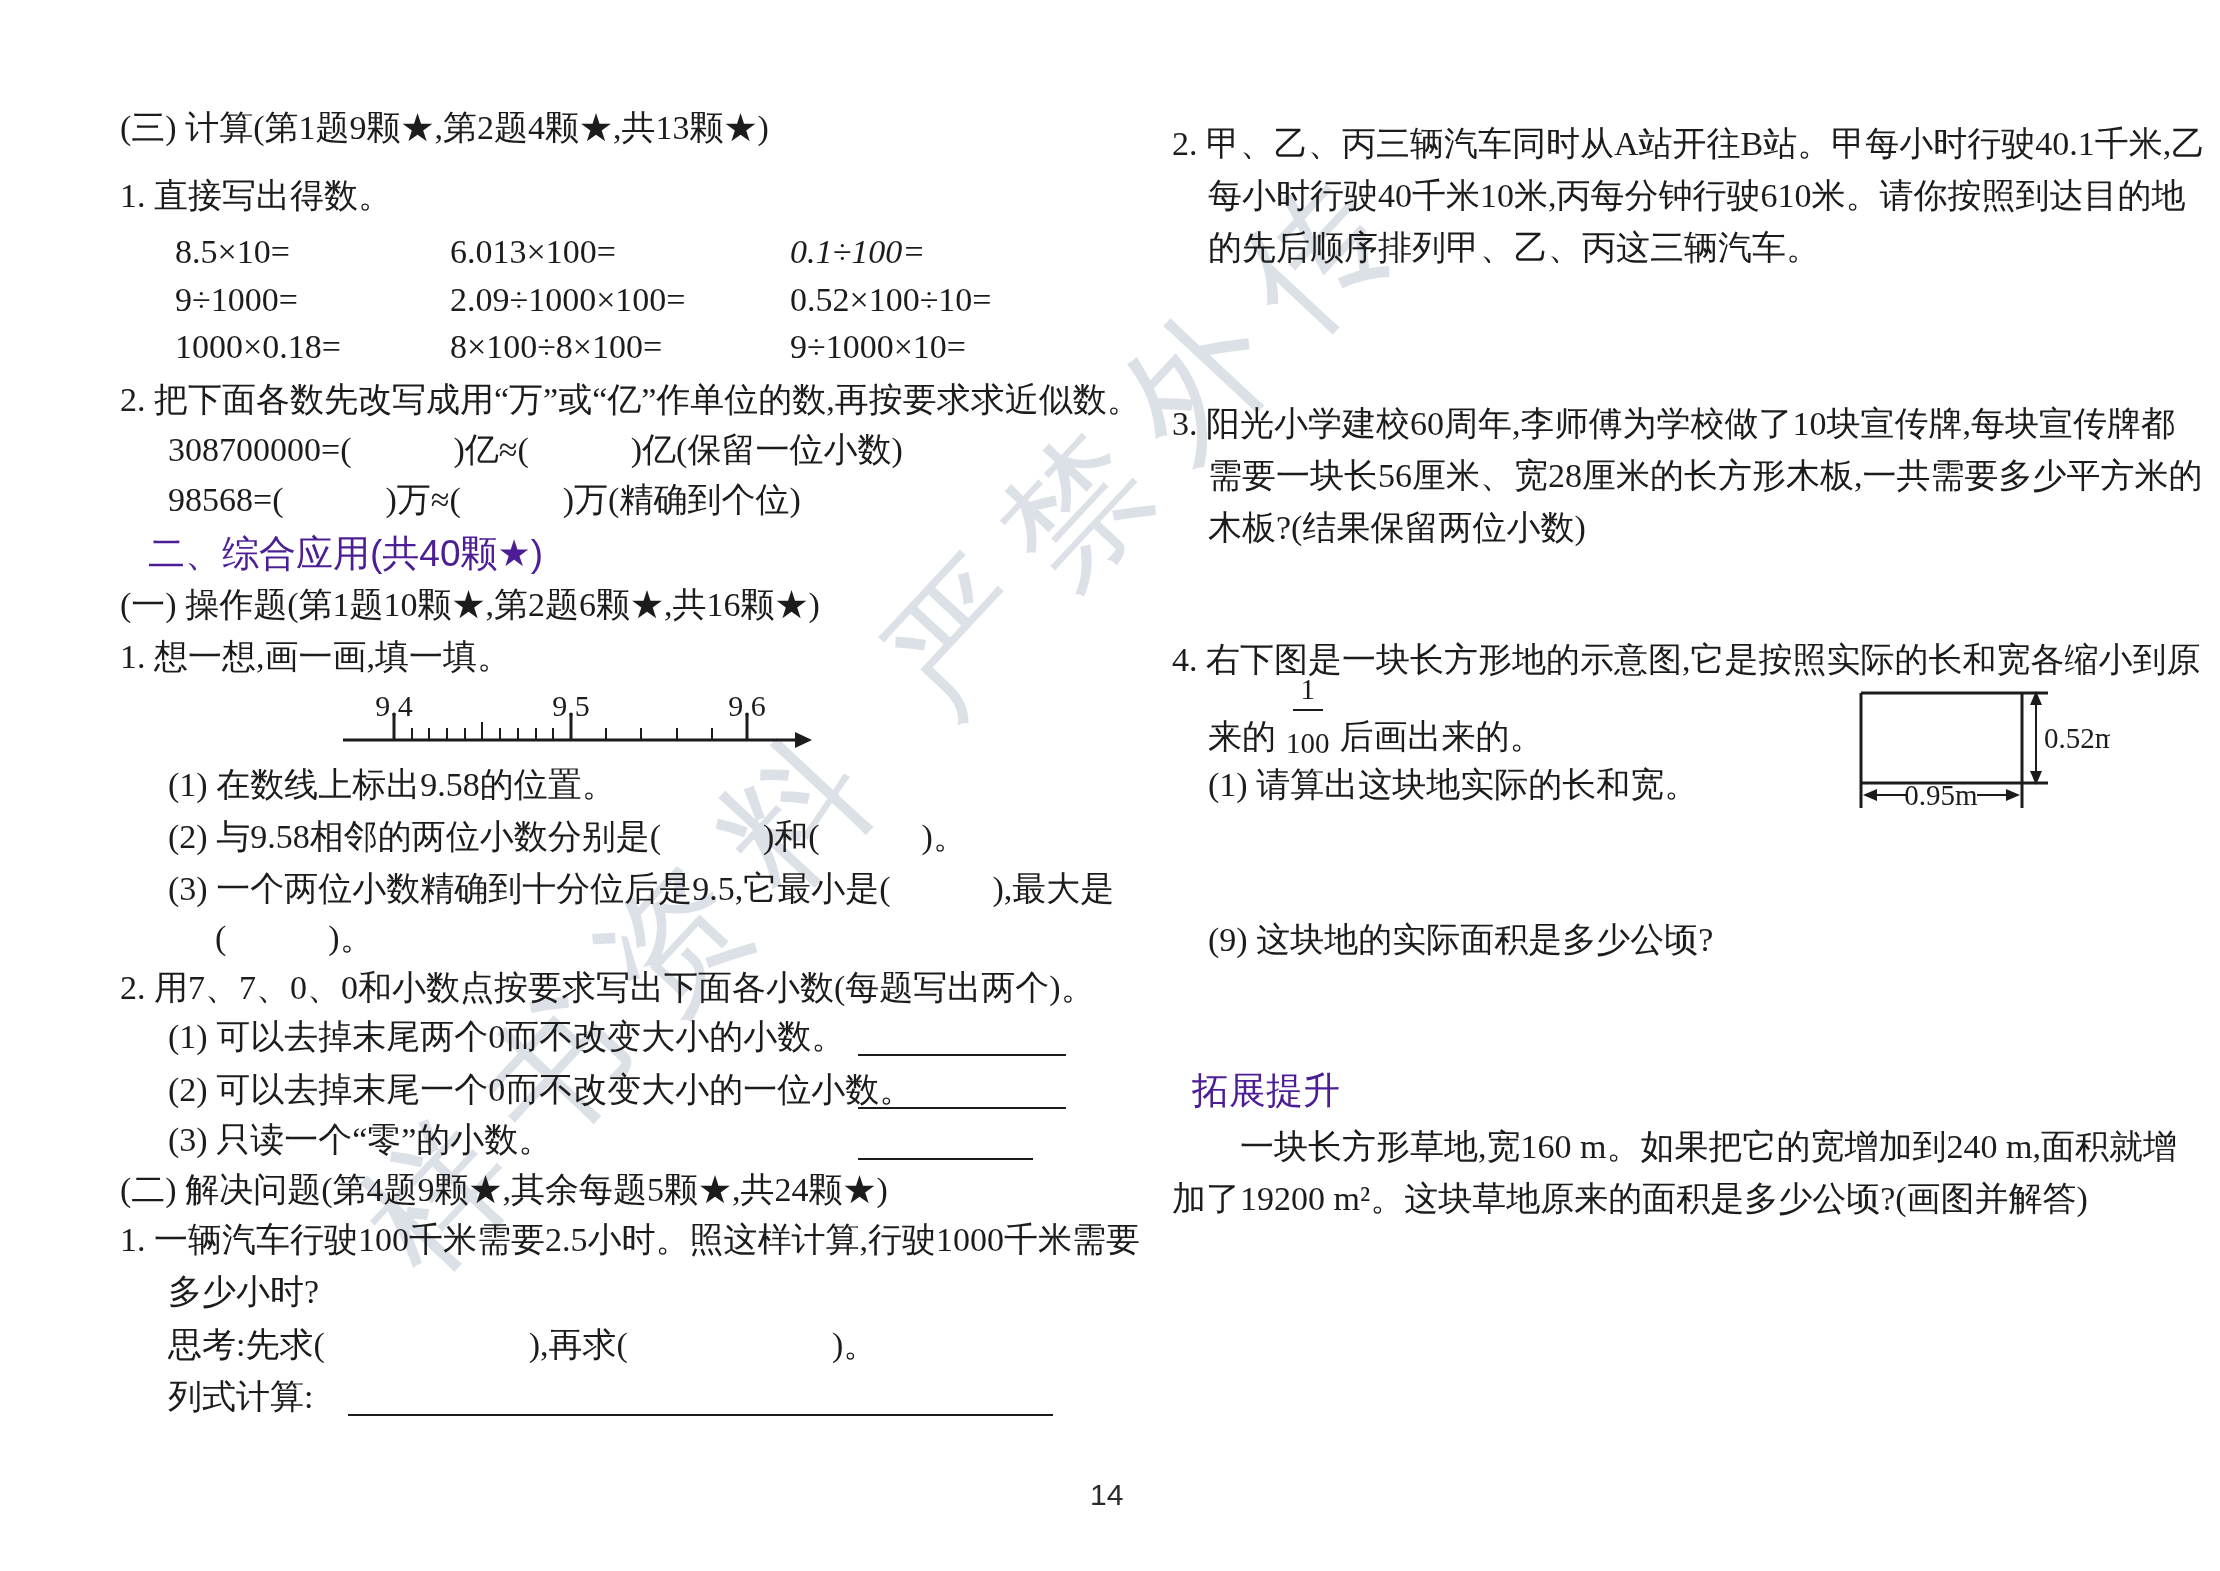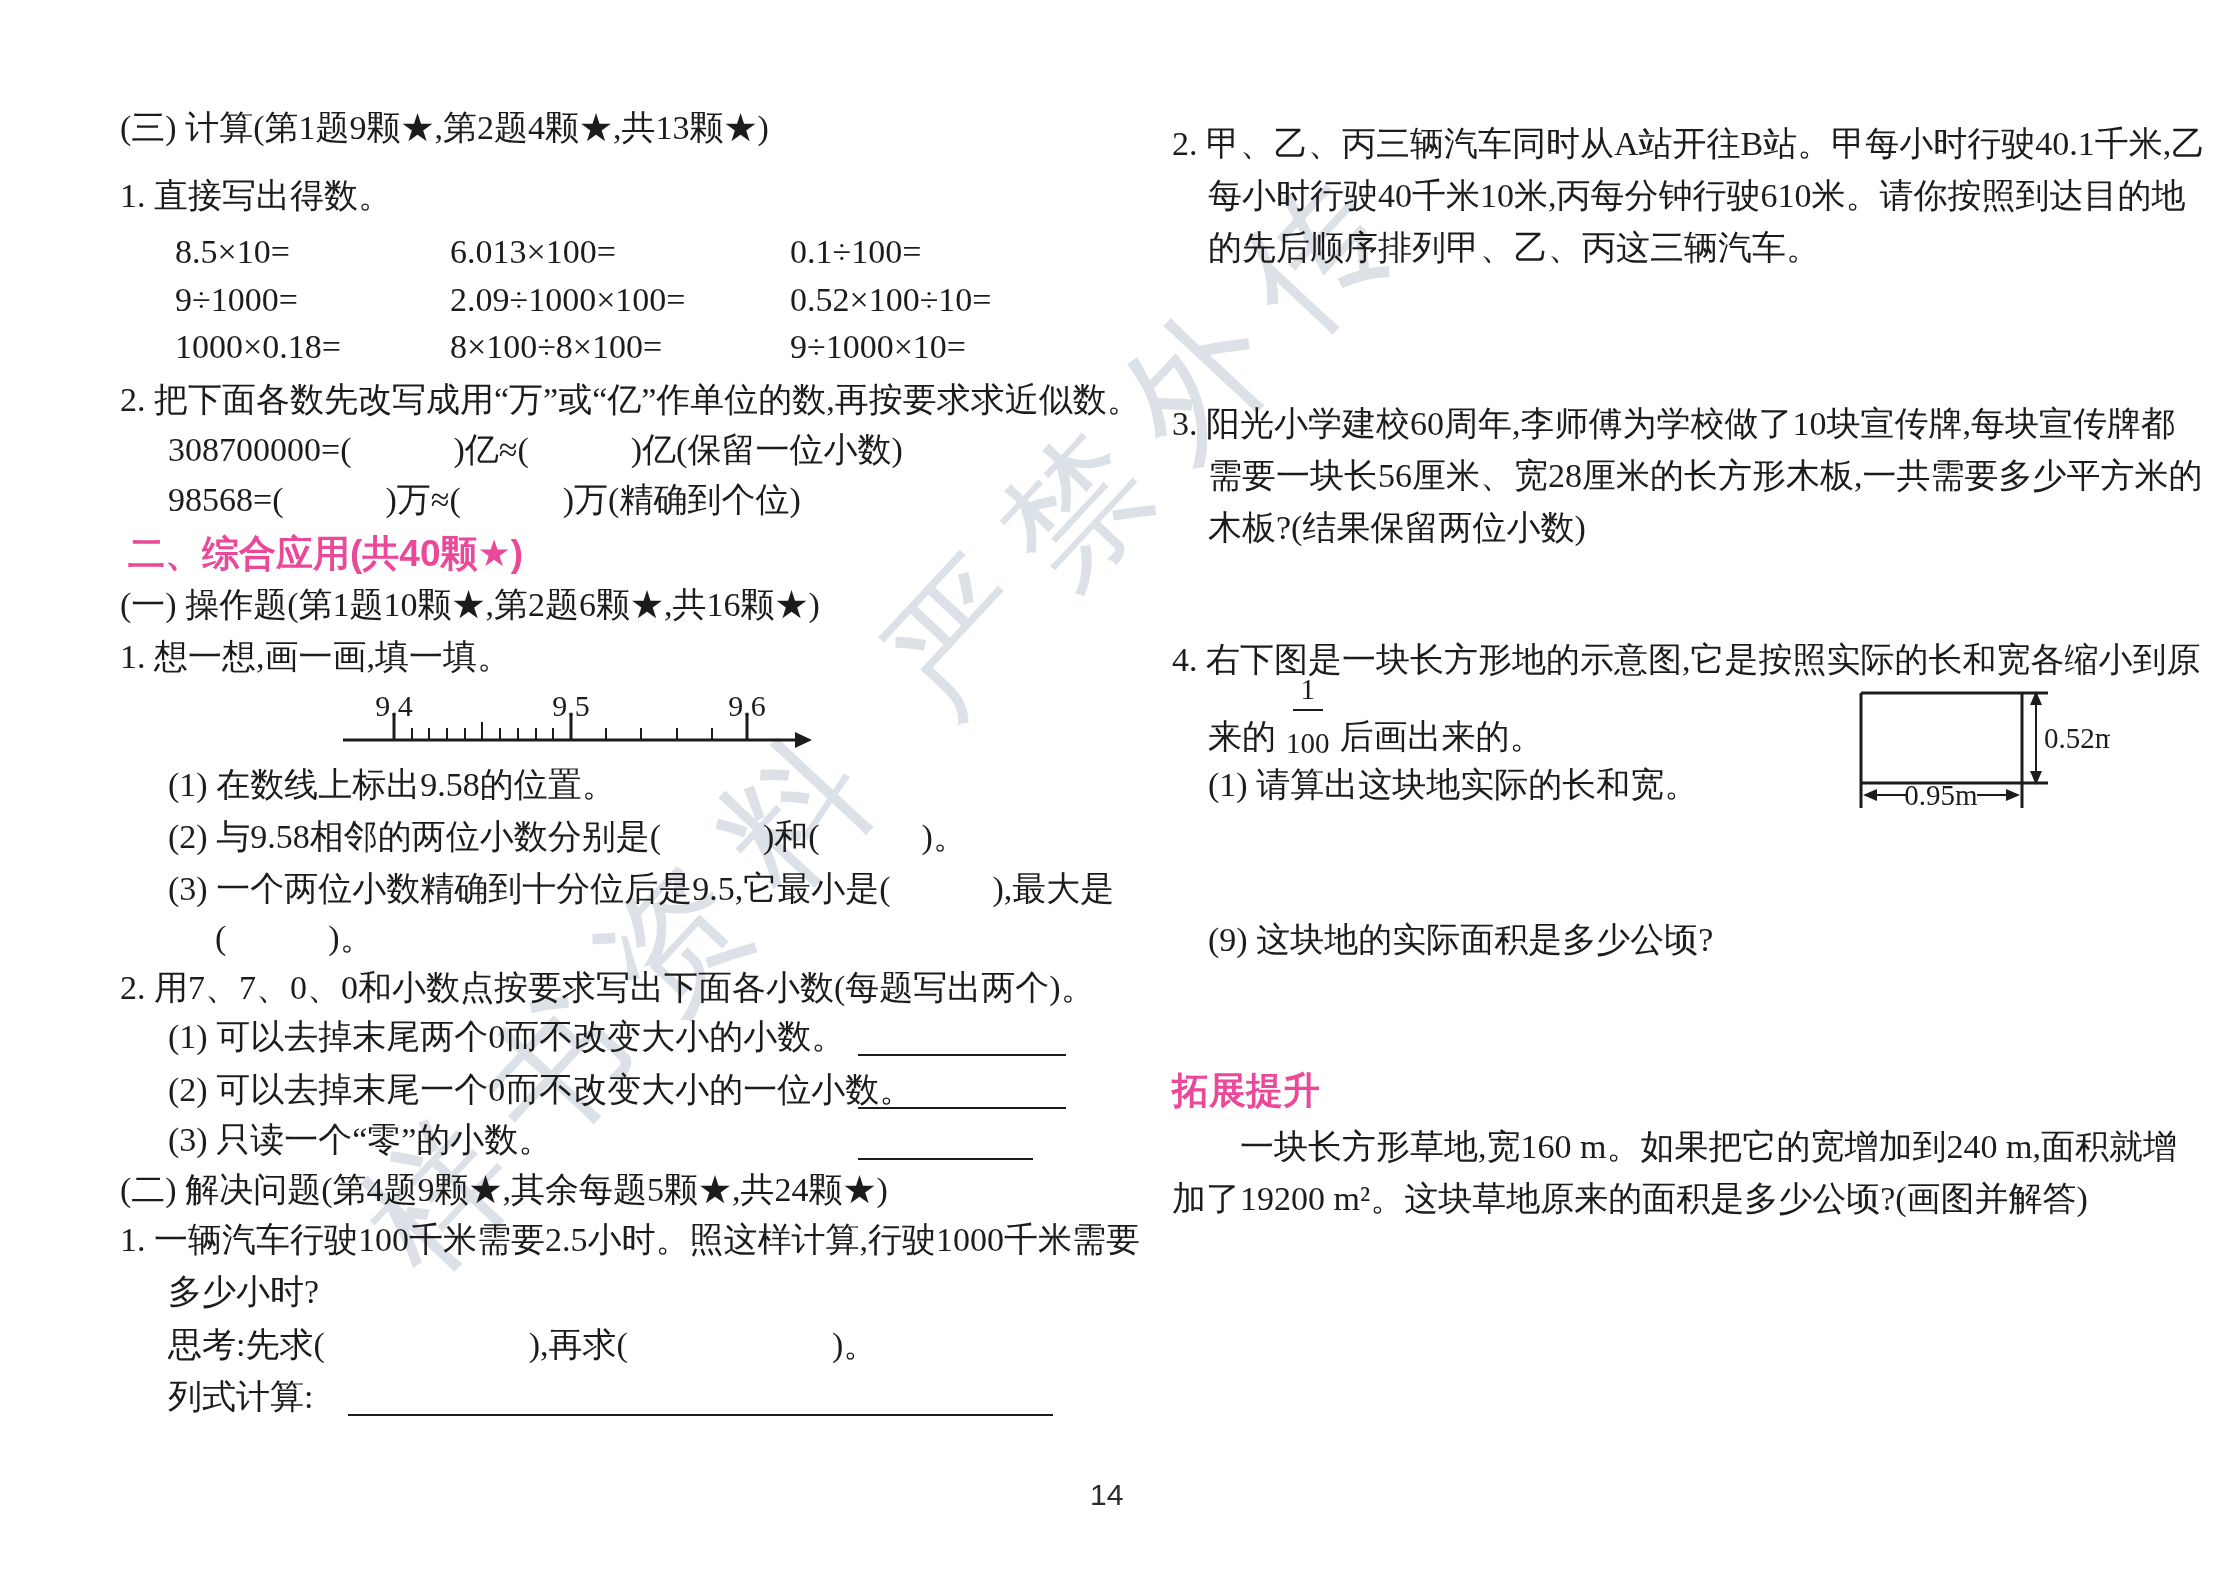--- a/index.html
+++ b/index.html
@@ -1,21 +1,21 @@
 <!DOCTYPE html>
 <html><head>
 <meta charset="utf-8">
 <style>
   html,body{margin:0;padding:0;background:#e8e8e8;}
   .page{
     position:relative;width:2220px;height:1571px;background:#ffffff;
     overflow:hidden;font-family:"Liberation Serif","DejaVu Serif",serif;color:#1c1c1c;
   }
   .t{position:absolute;white-space:nowrap;font-size:34px;line-height:52px;color:#1c1c1c;}
-  .blue{font-family:"Liberation Sans","DejaVu Sans",sans-serif;font-weight:bold;font-size:37px;color:#ec4899;}
+  .blue{font-family:"Liberation Sans","DejaVu Sans",sans-serif;font-weight:normal;font-size:37px;color:#4c1d95;margin-left:20px;}
   .uline{position:absolute;border-bottom:2px solid #1c1c1c;height:0;}
   .watermark{
     position:absolute;left:890px;top:715px;
     transform:translate(-50%,-50%) rotate(-47deg);
     font-size:140px;letter-spacing:34px;white-space:nowrap;
     color:rgba(168,178,196,0.40);z-index:0;pointer-events:none;
     font-family:"Liberation Serif","DejaVu Serif",serif;
   }
   .content{position:absolute;inset:0;z-index:1;}
   .fracrow{position:absolute;display:flex;align-items:center;font-size:34px;white-space:nowrap;}
@@ -32,21 +32,21 @@
 
   <div class="watermark">样书资料 严禁外传</div>
 
   <div class="content">
 
     <div class="t" style="left:120px;top:102px;">(三) 计算(第1题9颗★,第2题4颗★,共13颗★)</div>
     <div class="t" style="left:120px;top:170px;">1. 直接写出得数。</div>
 
     <div class="t" style="left:175px;top:226px;">8.5×10=</div>
     <div class="t" style="left:450px;top:226px;text-align:right;">6.013×100=</div>
-    <div class="t" style="left:790px;top:226px;">0.1÷100=</div>
+    <div class="t" style="left:790px;top:226px;font-style:italic;">0.1÷100=</div>
     <div class="t" style="left:175px;top:274px;">9÷1000=</div>
     <div class="t" style="left:450px;top:274px;">2.09÷1000×100=</div>
     <div class="t" style="left:790px;top:274px;">0.52×100÷10=</div>
     <div class="t" style="left:175px;top:321px;">1000×0.18=</div>
     <div class="t" style="left:450px;top:321px;">8×100÷8×100=</div>
     <div class="t" style="left:790px;top:321px;">9÷1000×10=</div>
 
     <div class="t" style="left:120px;top:374px;">2. 把下面各数先改写成用“万”或“亿”作单位的数,再按要求求近似数。</div>
     <div class="t" style="left:168px;top:424px;">308700000=(　　　)亿≈(　　　)亿(保留一位小数)</div>
     <div class="t" style="left:168px;top:474px;">98568=(　　　)万≈(　　　)万(精确到个位)</div>

